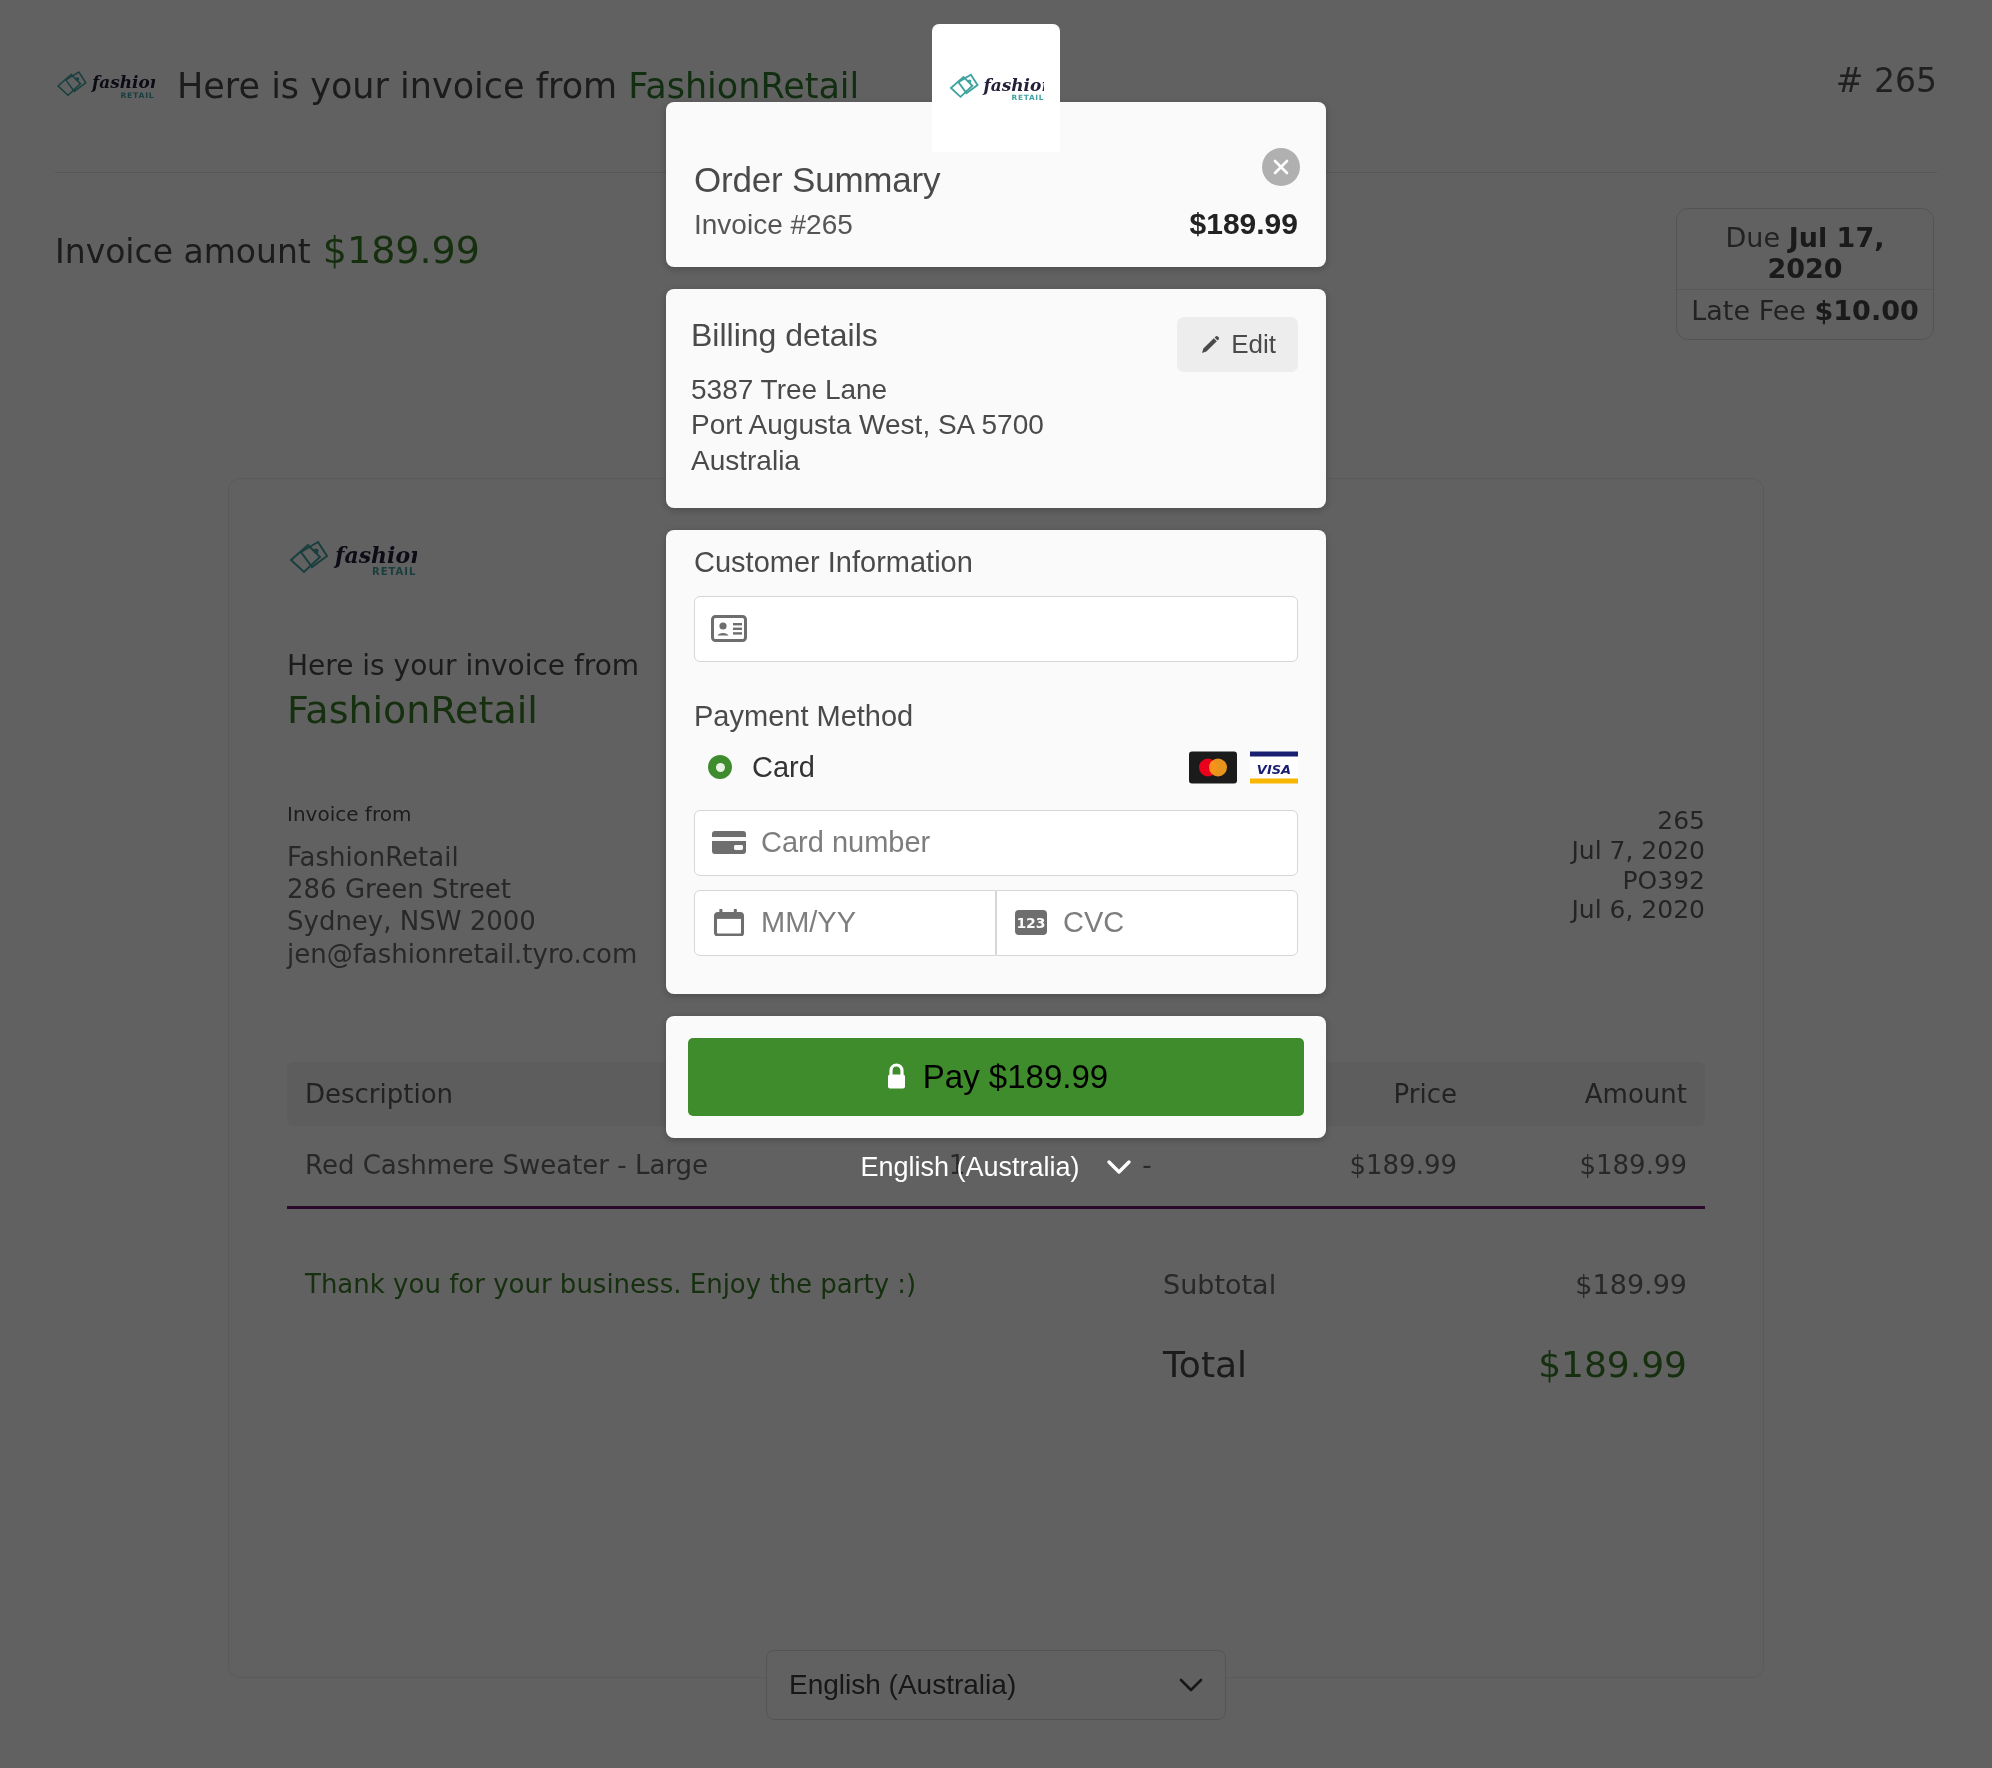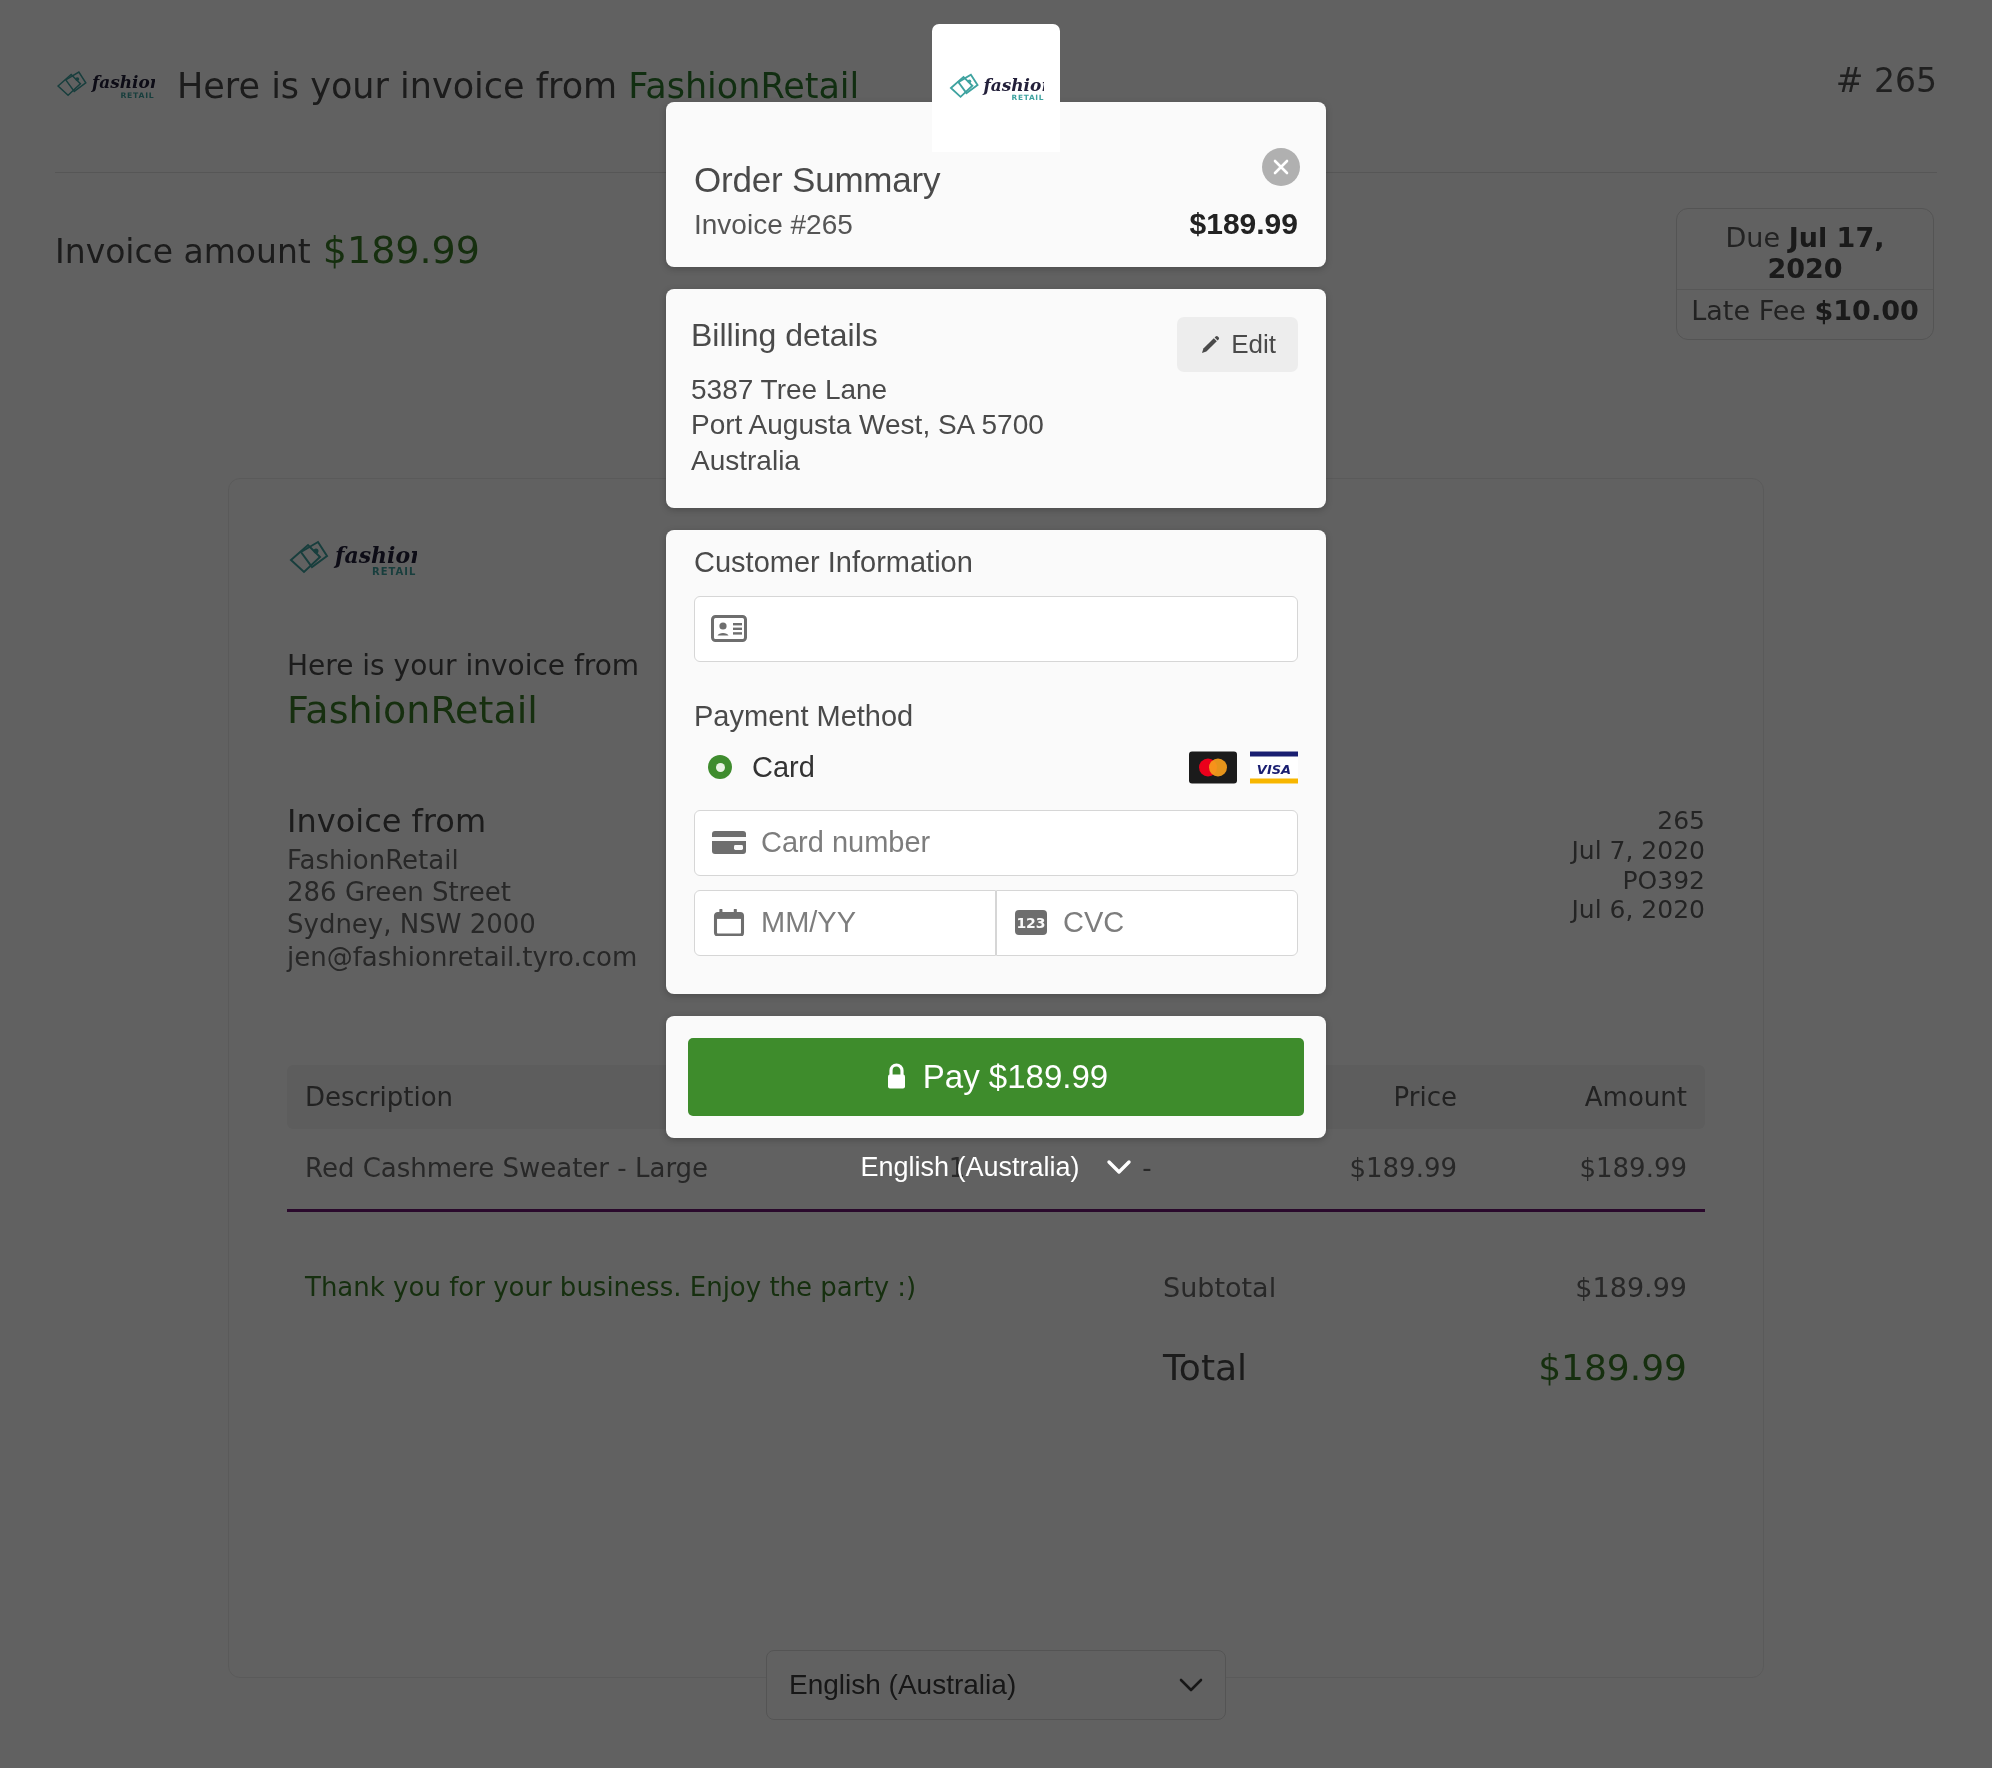--- a/index.html
+++ b/index.html
@@ -53,21 +53,21 @@
     position: absolute; left: 228px; top: 478px; right: 228px; bottom: 90px;
     border: 1px solid #ececec; border-radius: 12px; background: #fff;
     padding: 58px 58px 0 58px;
   }
   .inv-logo { width: 130px; height: 46px; margin-bottom: 62px; }
   .inv-from-label { font-size: 28px; color: #4a4a4a; margin-bottom: 6px; }
   .inv-brand { font-size: 38px; color: #3a7d28; margin-bottom: 70px; }
   .inv-cols { display: flex; }
   .inv-left { width: 52%; }
   .inv-right { flex: 1; padding-top: 4px; }
-  .inv-sub { font-size: 32px; color: #4a4a4a; margin-bottom: 4px; }
+  .inv-sub { font-size: 20px; color: #4a4a4a; margin-bottom: 15px; }
   .inv-line { font-size: 26px; color: #6a6a6a; line-height: 1.24; }
   .meta-row { display: flex; justify-content: space-between; font-size: 25px; color: #6a6a6a; line-height: 1.19; }
   .meta-row .mv { color: #5f5f5f; }
 
   .tbl { margin-top: 92px; width: 100%; }
   .tbl-head {
     display: flex; background: #f4f4f4; border-radius: 6px;
     font-size: 26px; color: #5a5a5a; padding: 17px 18px;
   }
   .tbl-row { display: flex; font-size: 26px; color: #6a6a6a; padding: 24px 18px 26px 18px; border-bottom: 3px solid #701a75; }
@@ -163,21 +163,21 @@
   .brands { display: flex; align-items: center; gap: 13px; }
   .brands svg { height: 33px; }
 
   .row2 { display: flex; margin-top: 14px; }
   .row2 .field { border-radius: 6px 0 0 6px; flex: 1; }
   .row2 .field + .field { border-radius: 0 6px 6px 0; border-left: 1px solid #d6d6d6; }
 
   .card.paybar { margin-top: 22px; padding: 22px; }
   .pay-btn {
     width: 100%; height: 78px; background: #3e8c2c; border: none; border-radius: 5px;
-    color: #ffffff; font-size: 33px; cursor: pointer;
+    color: #000000; font-size: 33px; cursor: pointer;
     display: flex; align-items: center; justify-content: center; gap: 14px;
     font-family: "Liberation Sans", sans-serif;
   }
   .pay-btn svg { width: 25px; height: 29px; }
 
   .modal-lang {
     margin-top: 14px; display: flex; align-items: center; justify-content: center;
     gap: 26px; color: #fff; font-size: 27px;
   }
   .modal-lang svg { width: 26px; height: 16px; }

